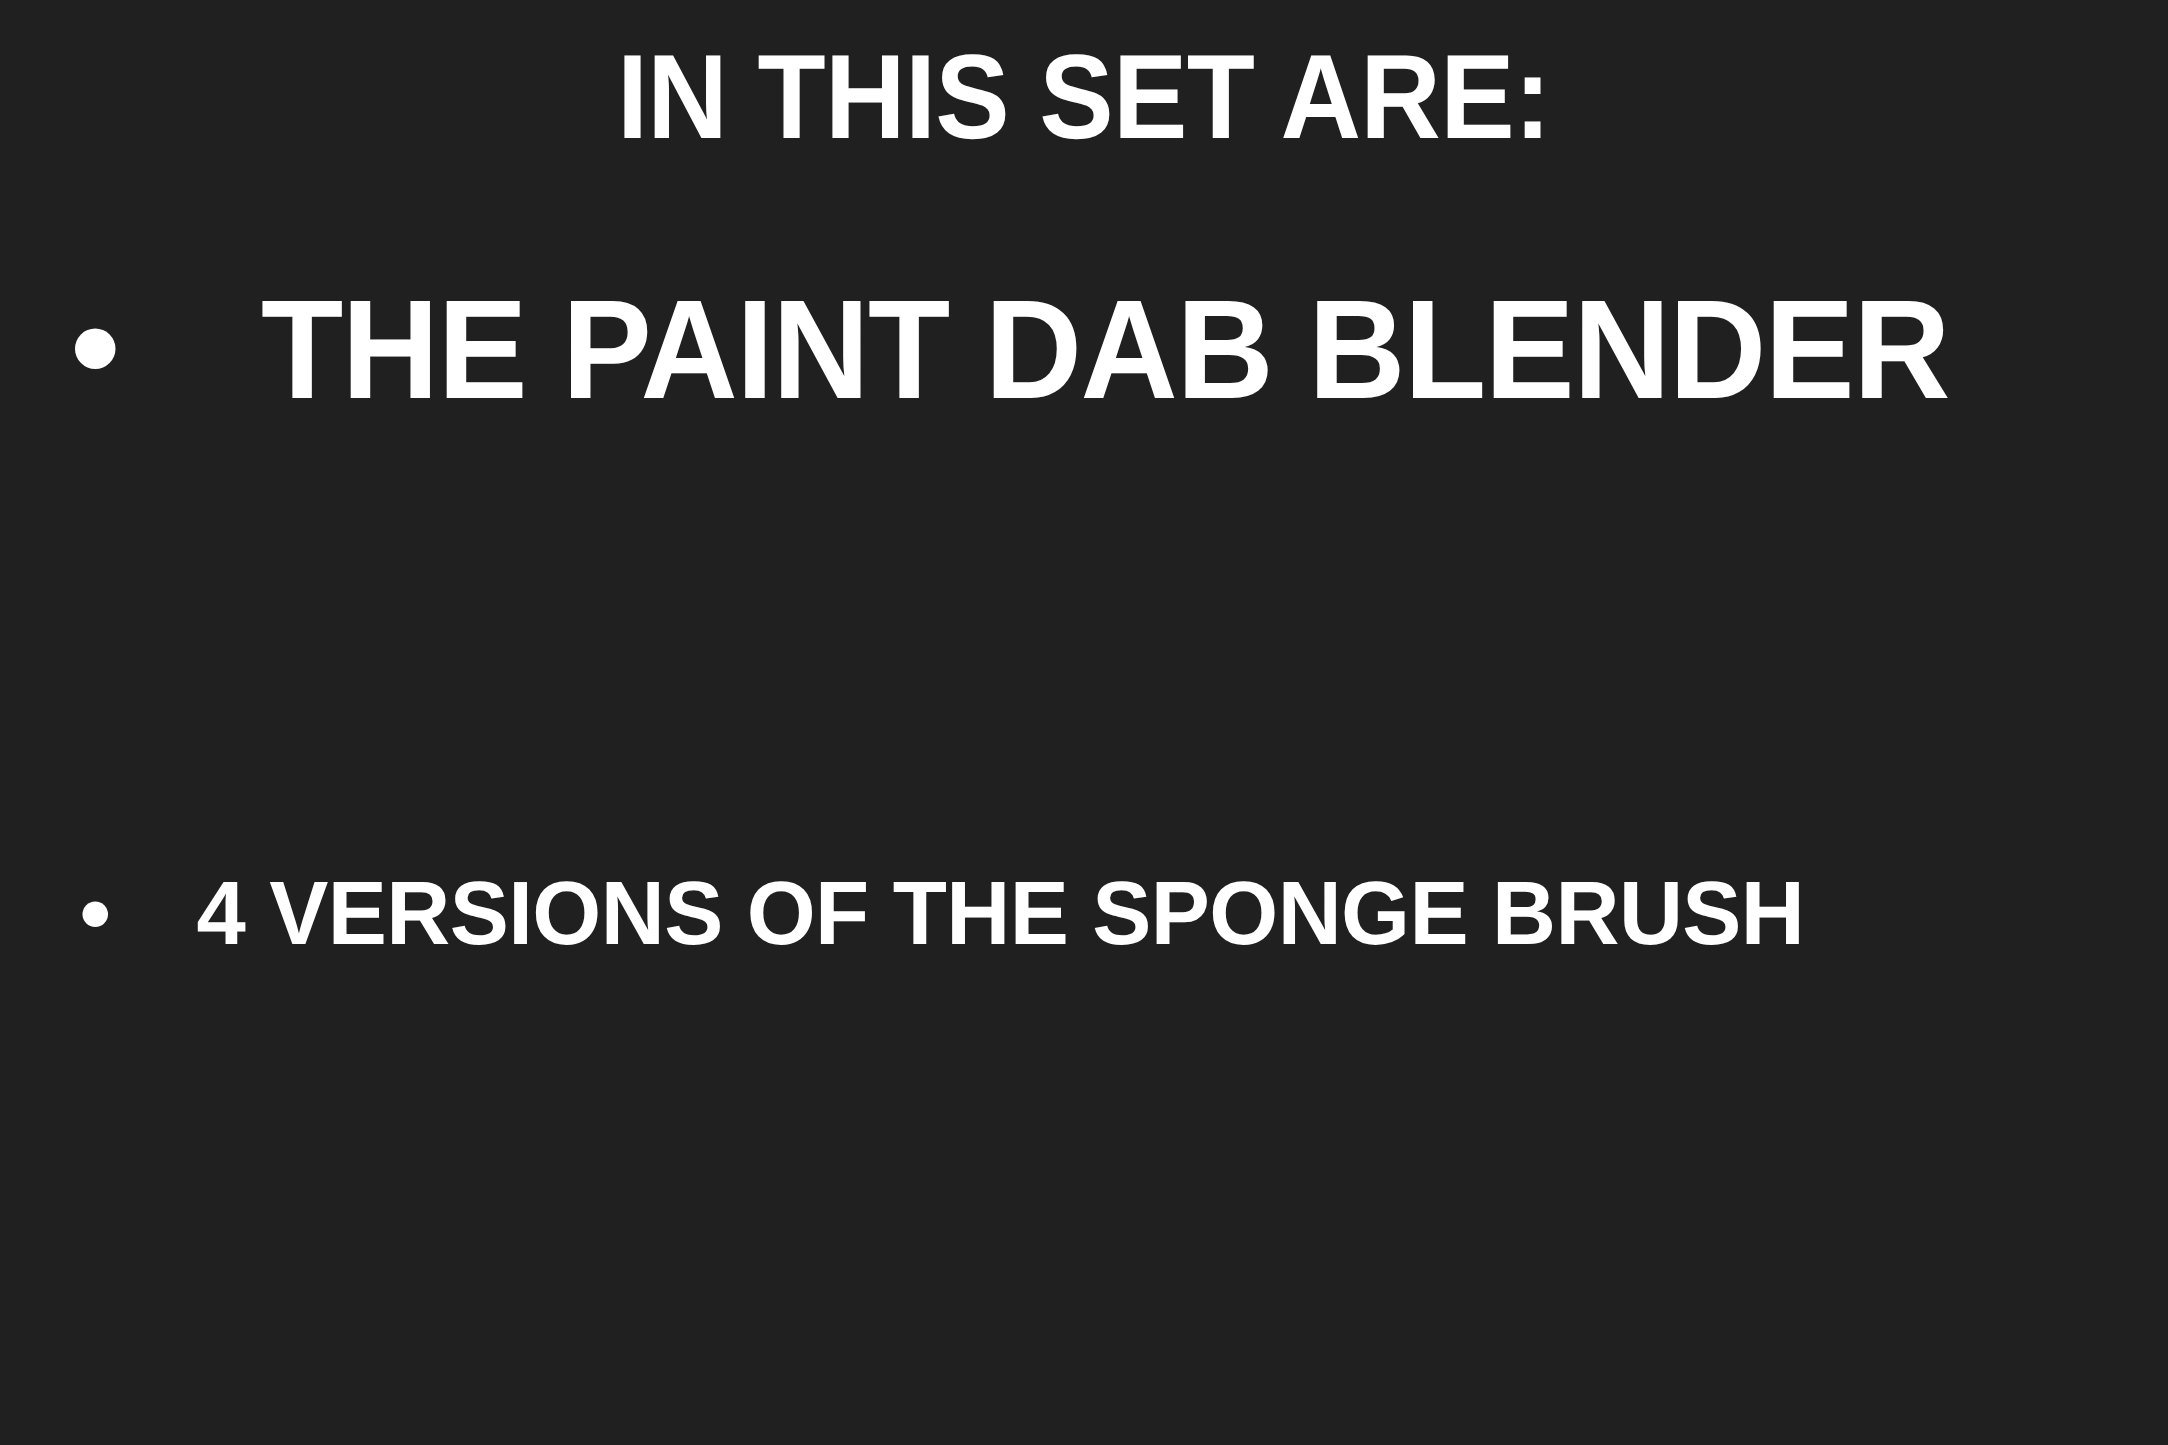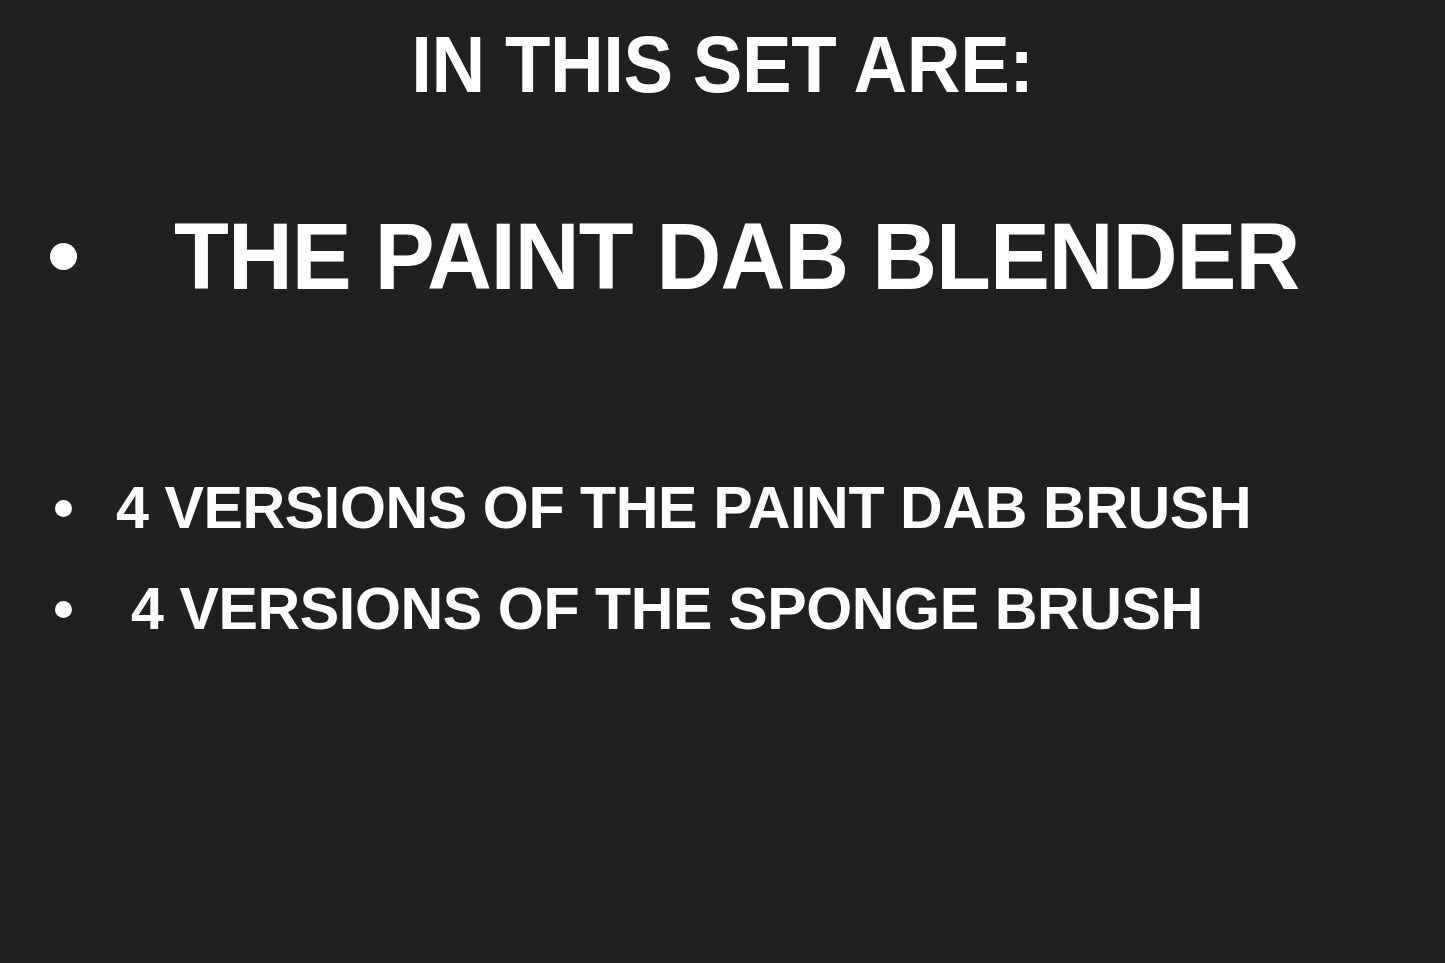--- a/index.html
+++ b/index.html
@@ -51,21 +51,20 @@
     margin: 0;
     padding: 0;
     list-style: none;
   }
 
   .bullet-row {
     position: absolute;
     left: 0;
     width: 1390px;
     display: block;
-    margin-top: 24px;
   }
 
   .bullet-dot {
     position: absolute;
     background: #ffffff;
     border-radius: 50%;
   }
 
   .bullet-text {
     position: absolute;
@@ -107,21 +106,21 @@
     left: 55px; top: 22px;
     width: 17px; height: 17px;
   }
   .row-3 .bullet-text {
     left: 116px; top: 0px;
     font-size: 60px;
     letter-spacing: -0.4px;
     transform: scaleX(0.985);
   }
 
-  .row-4 { top: 555px; height: 70px; text-align: right; }
+  .row-4 { top: 579px; height: 70px; text-align: right; }
   .row-4 .bullet-dot {
     left: 55px; top: 22px;
     width: 17px; height: 17px;
   }
   .row-4 .bullet-text {
     left: 131px; top: 0px;
     font-size: 60px;
     letter-spacing: -0.4px;
     transform: scaleX(0.985);
   }
@@ -146,24 +145,20 @@
   <div class="slide-title">IN THIS SET ARE:</div>
 
   <ul class="bullet-list">
 
     <li class="bullet-row row-1">
       <span class="bullet-dot"></span>
       <span class="bullet-text">THE PAINT DAB BLENDER</span>
     </li>
 
 
-    <li class="bullet-row row-3">
-      <span class="bullet-dot"></span>
-      <span class="bullet-text">4 VERSIONS OF THE PAINT DAB BRUSH</span>
-    </li>
 
     <li class="bullet-row row-4">
       <span class="bullet-dot"></span>
       <span class="bullet-text">4 VERSIONS OF THE SPONGE BRUSH</span>
     </li>
 
 
   </ul>
 </div>
 

